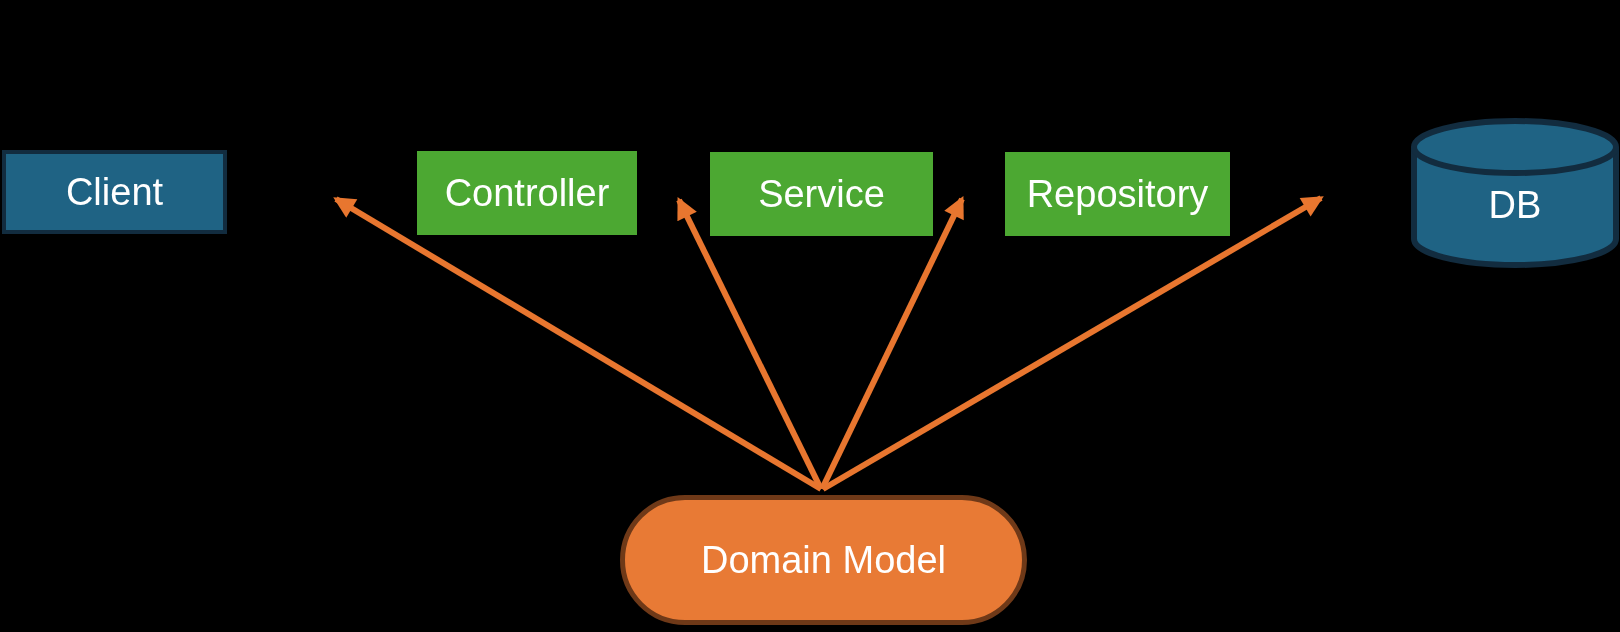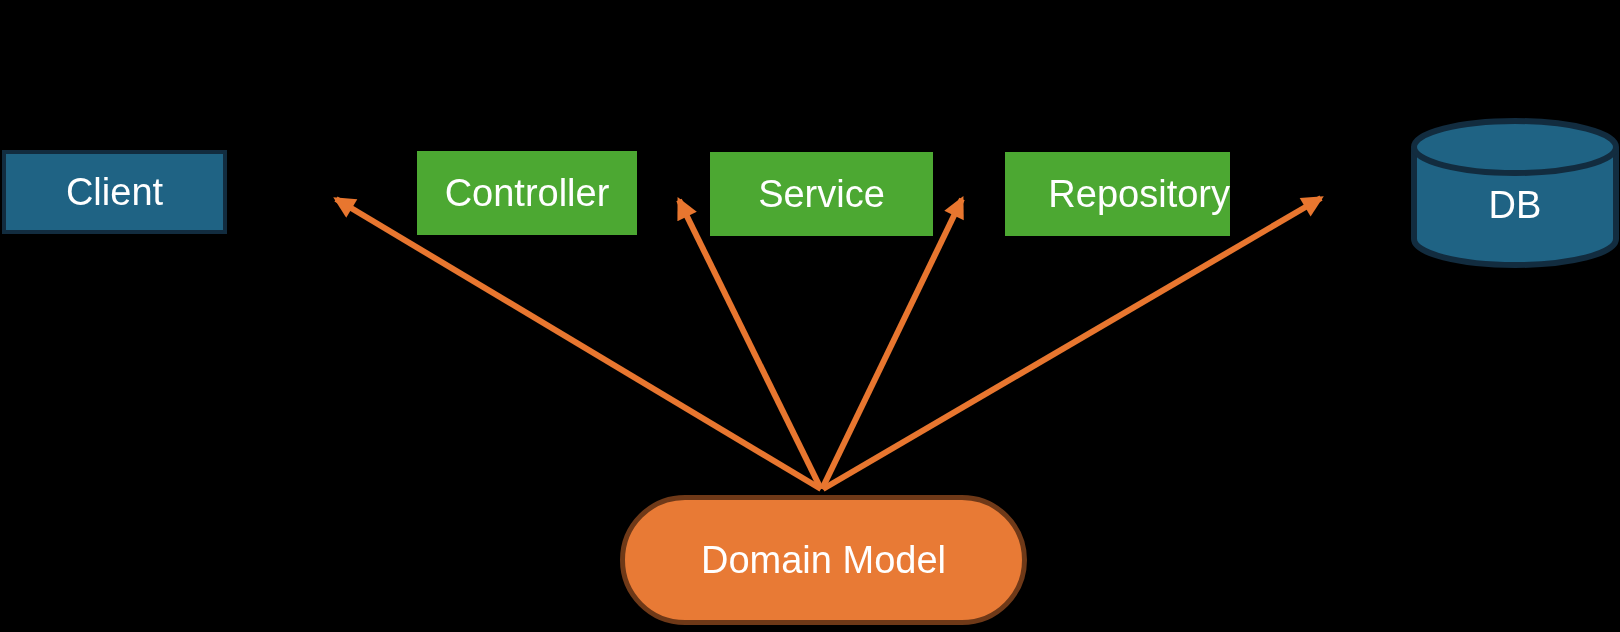--- a/index.html
+++ b/index.html
@@ -36,21 +36,21 @@
     background:var(--teal-fill,#1F6384);
     border:4px solid var(--teal-border,#122C3F);
   }
   .green-box{
     background:var(--green-fill,#4CA832);
     border:none;
   }
   .node-client    {left:2px;  top:150px; width:225px; height:84px;}
   .node-controller{left:417px;top:151px; width:220px; height:84px;}
   .node-service   {left:710px;top:152px; width:223px; height:84px;}
-  .node-repository{left:1005px;top:152px;width:225px; height:84px;justify-content:flex-end;}
+  .node-repository{left:1005px;top:152px;width:225px; height:84px;}
   .node-db-svg{position:absolute;left:1404px;top:105px;}
   .db-label{
     fill:var(--text,#fff);
     font-size:38px;
     font-family:"Liberation Sans","DejaVu Sans",sans-serif;
   }
   .node-domain{
     left:620px;top:495px;width:407px;height:130px;
     background:var(--pill-fill,#E87A35);
     border:5px solid var(--pill-border,#6F3918);

